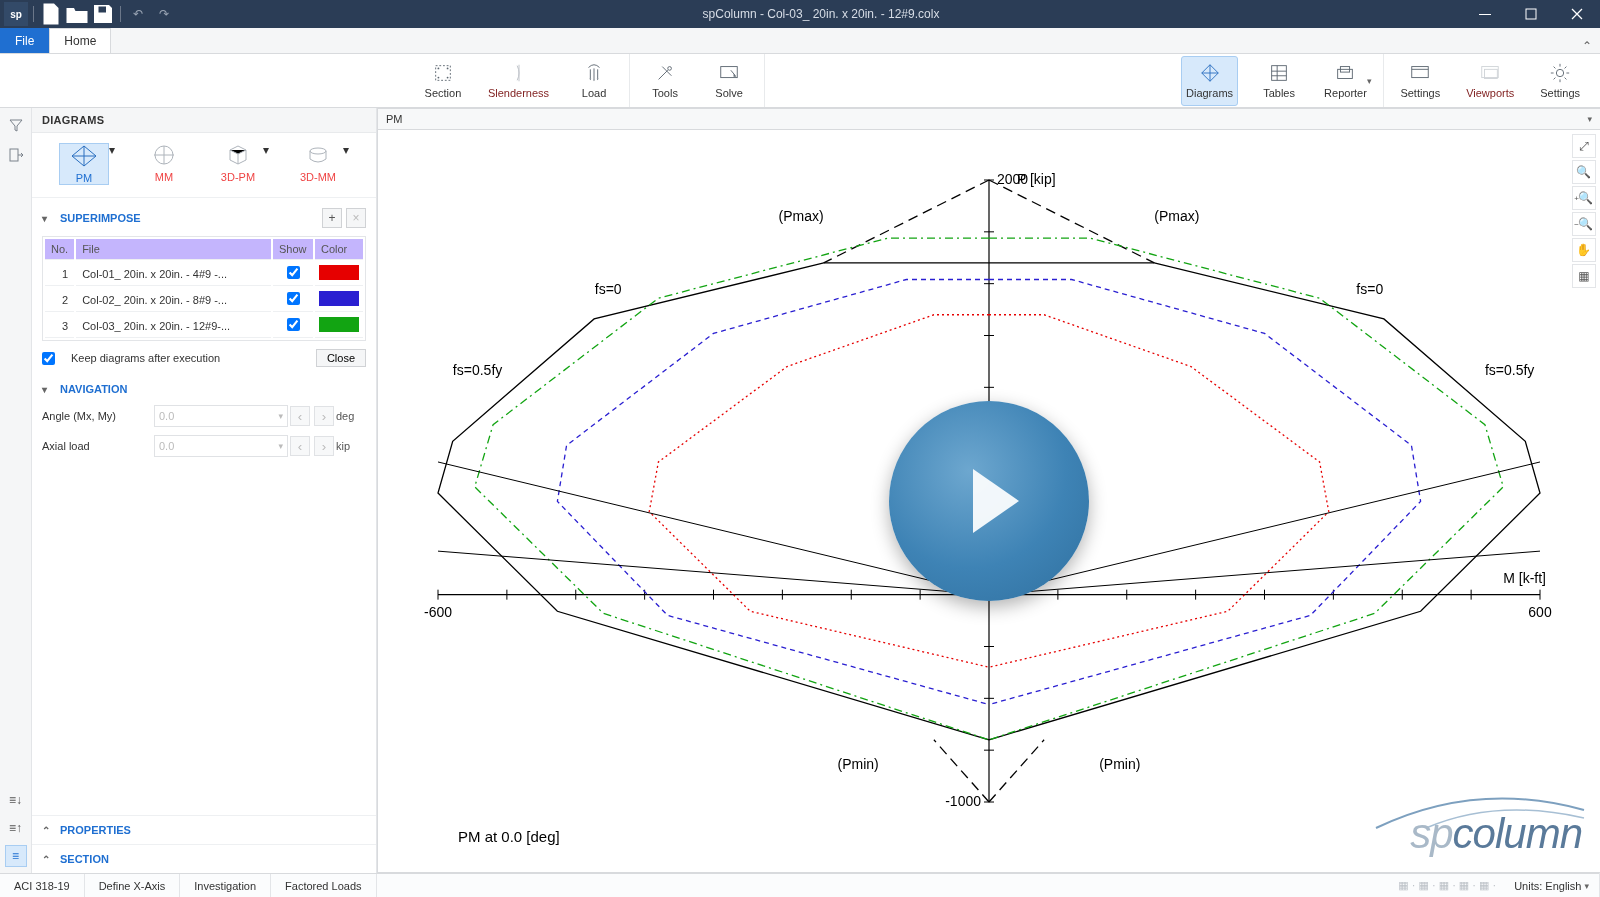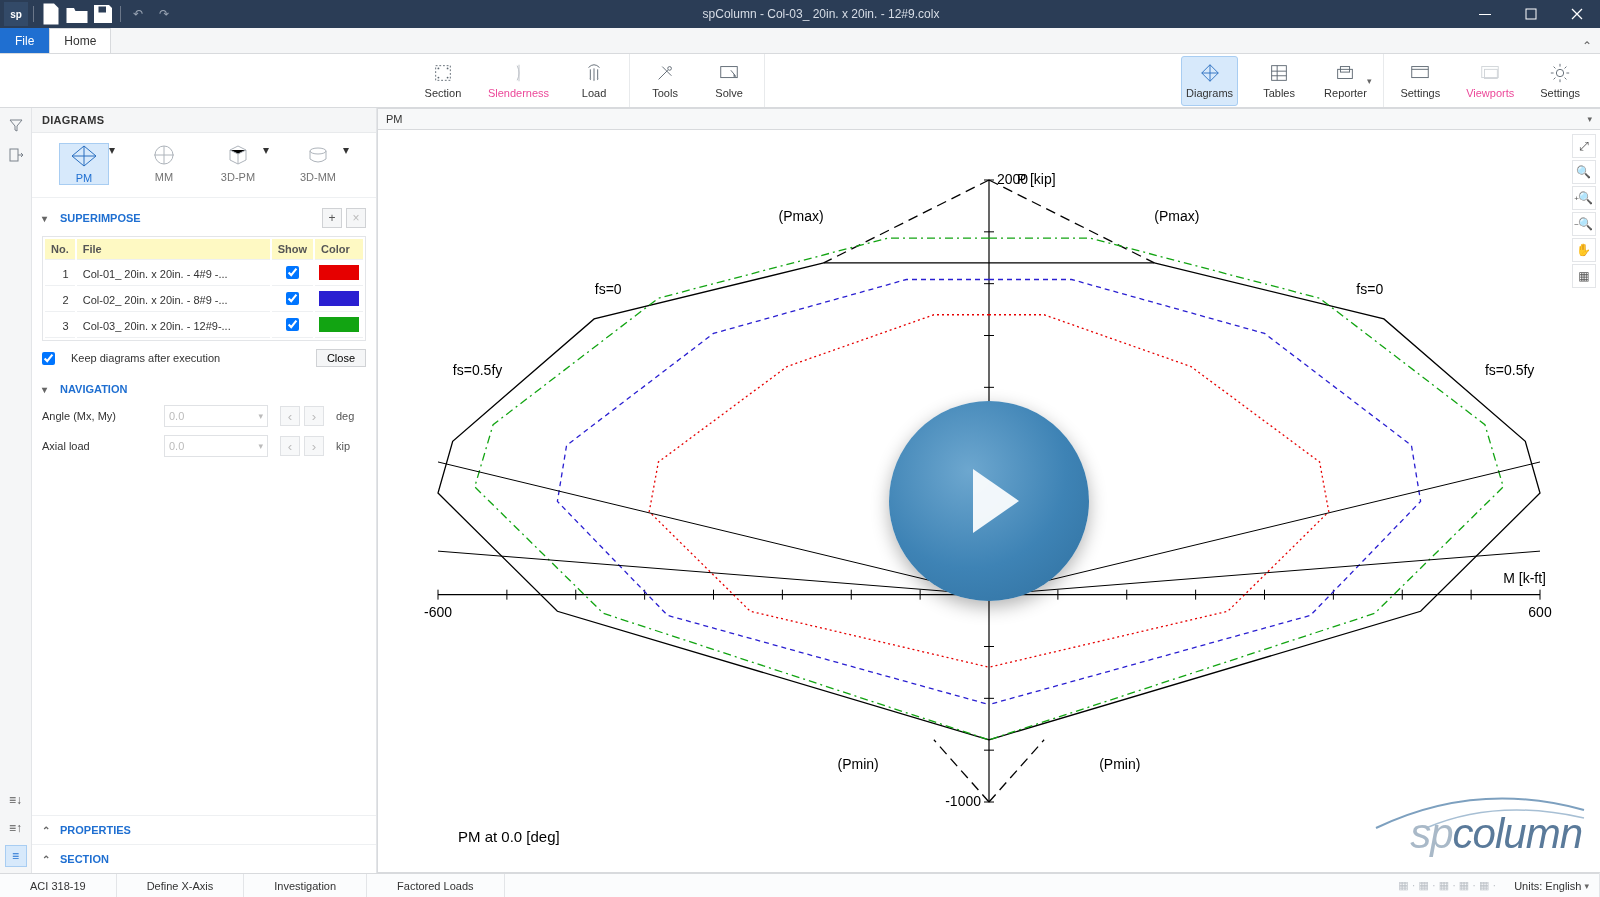--- a/index.html
+++ b/index.html
@@ -20,59 +20,59 @@
 .tabstrip .tab.file { background: #1f6fd1; color: #fff; border-color: #1f6fd1; }
 .tabstrip .tab.home { background: #fff; border-color: #d8dadd; color: #333; margin-top: 32px; }
 .tabstrip .expand { margin-left: auto; width: 26px; text-align: center; color: #666; cursor: pointer; }
 
 
 .ribbon { height: 54px; background: #fff; border-bottom: 1px solid #d8dadd; display: flex; align-items: stretch; padding: 0 4px; }
 .ribbon-group { display: flex; align-items: center; padding: 0 12px; border-right: 1px solid #e8eaec; gap: 18px; }
 .ribbon-group:last-child { border-right: none; }
 .ribbon-btn { display: flex; flex-direction: column; align-items: center; justify-content: center; min-width: 46px; height: 50px; cursor: pointer; padding: 2px 4px; border-radius: 3px; }
 .ribbon-btn.active { background: #d7e9fb; border: 1px solid #a8cdf2; }
-.ribbon-btn.disabled { color: #ec4899; }
+.ribbon-btn.disabled { color: #7f1d1d; }
 .ribbon-btn svg { width: 22px; height: 22px; }
 .ribbon-btn .lbl { font-size: 11px; margin-top: 3px; }
 .ribbon-spacer { flex: 1; }
 
 
 .body { display: flex; height: calc(897px - 28px - 26px - 54px - 24px); }
 .gutter { width: 32px; background: #f5f6f7; border-right: 1px solid #e3e5e8; display: flex; flex-direction: column; align-items: center; padding-top: 6px; gap: 8px; }
 .gutter .gutter-btn { width: 22px; height: 22px; display: flex; align-items:center; justify-content:center; color: #555; cursor:pointer; }
 .gutter .gutter-bottom { margin-top: auto; margin-bottom: 6px; display:flex; flex-direction:column; gap:6px; }
 
 .sidepanel { width: 345px; background: #fff; border-right: 1px solid #e3e5e8; display: flex; flex-direction: column; }
 .sidepanel-header { font-weight: 600; font-size: 11px; padding: 6px 10px; background: #f5f6f7; border-bottom: 1px solid #e8eaec; letter-spacing: .3px; }
 
 .diag-modes { display: flex; justify-content: center; gap: 24px; padding: 10px 0 12px; border-bottom: 1px solid #eef0f2; }
-.diag-mode { display: flex; flex-direction: column; align-items: center; width: 50px; cursor: pointer; color: #737373; }
+.diag-mode { display: flex; flex-direction: column; align-items: center; width: 50px; cursor: pointer; color: #ef4444; }
 .diag-mode.active { color: #1f6fd1; background: #d7e9fb; border: 1px solid #a8cdf2; }
 .diag-mode .icon { width: 30px; height: 24px; display:flex; align-items:center; justify-content:center; }
 .diag-mode .lbl { font-size: 11px; margin-top: 4px; }
 .diag-mode-wrap { display:flex; align-items:flex-start; }
 
 .section-title { display:flex; align-items:center; padding: 10px 10px 6px; color:#1f6fd1; font-weight:600; font-size:11px; }
 .section-title .chev { width:14px; color:#666; font-size:10px; margin-right:4px; }
 .section-title .tools { margin-left:auto; display:flex; gap:4px; }
 .section-title .tools button { width:20px; height:20px; border:1px solid #d0d2d5; background:#f5f6f7; cursor:pointer; font-size:12px; color:#555; }
 .section-title .tools button.disabled { color:#bbb; }
 
 .superimpose-table { width: calc(100% - 20px); margin: 2px 10px; border: 1px solid #e3e5e8; }
 .superimpose-table th, .superimpose-table td { font-size: 11px; padding: 4px 6px; text-align: left; border-bottom: 1px solid #eef0f2; }
-.superimpose-table th { background: #fef9c3; font-weight: 700; color:#555; }
+.superimpose-table th { background: #c4b5fd; font-weight: 400; color:#555; }
 .superimpose-table td.no { text-align:right; width:28px; }
 .superimpose-table td.show { text-align:center; width:40px; }
 .superimpose-table td.color { width:48px; padding:2px 4px; }
 .swatch { width: 40px; height: 15px; display:inline-block; }
 
 .keep-row { display:flex; align-items:center; padding: 6px 10px; gap:16px; font-size:11px; }
 .keep-row .close-btn { margin-left:auto; border:1px solid #d0d2d5; background:#f5f6f7; padding: 2px 10px; cursor:pointer; font-size:11px; }
 
-.nav-row { display:flex; align-items:center; padding: 4px 10px; gap:12px; font-size:11px; }
+.nav-row { display:flex; align-items:center; padding: 4px 10px; gap:2px; font-size:11px; }
 .nav-row .lbl { flex: 0 0 110px; }
 .nav-row .combo { flex:1; height:22px; border:1px solid #e0e2e5; display:flex; align-items:center; padding:0 4px; color:#bbb; justify-content:space-between; }
 .nav-row .combo .car { font-size:9px; }
 .nav-row .steppers { display:flex; gap:4px; }
 .nav-row .steppers button { width:20px; height:20px; border:1px solid #e0e2e5; background:#f7f8f9; color:#bbb; cursor:default; }
 .nav-row .unit { width:30px; color:#555; }
 
 .collapse-section { border-top: 1px solid #eef0f2; padding: 8px 10px; color:#1f6fd1; font-weight:600; font-size:11px; display:flex; align-items:center; }
 .collapse-section .chev { width:14px; color:#666; font-size:10px; margin-right:4px; }
 
@@ -87,21 +87,21 @@
 
 .play-overlay { position:absolute; left:50%; top:50%; width:200px; height:200px; margin-left:-100px; margin-top:-100px; border-radius:50%; background: radial-gradient(circle at 40% 35%, #6da7cf, #3e83b5 55%, #2f6f9e); box-shadow: 0 6px 18px rgba(0,0,0,.3); display:flex; align-items:center; justify-content:center; cursor:pointer; }
 .play-overlay:after { content:""; display:block; width:0; height:0; border-left: 46px solid rgba(255,255,255,0.92); border-top: 32px solid transparent; border-bottom: 32px solid transparent; margin-left:14px; }
 
 .brand { position:absolute; right:18px; bottom:14px; font-size:42px; font-style:italic; color:#5a7a9a; font-weight:300; letter-spacing:-1px; }
 .brand .sp { color:#a9b9c8; }
 .brand-swoosh { position:absolute; right:14px; bottom:42px; }
 
 
 .statusbar { height:24px; background:#fbfcfd; border-top:1px solid #d8dadd; display:flex; align-items:center; font-size:11px; }
-.statusbar .cell { padding: 0 30px; border-right: 1px solid #e3e5e8; height:100%; display:flex; align-items:center; }
+.statusbar .cell { padding: 0 14px; border-right: 1px solid #e3e5e8; height:100%; display:flex; align-items:center; }
 .statusbar .spacer { flex:1; }
 .statusbar .mini { display:flex; gap:6px; padding:0 8px; color:#bcc1c7; }
 .statusbar .units-cell { padding:16px 10px; }
 </style>
 </head>
 <body>
 
 <div class="titlebar">
   <div class="qat">
     <div class="qat-btn" style="background:#334a68;color:#fff;font-weight:700;font-size:10px;">sp</div>

